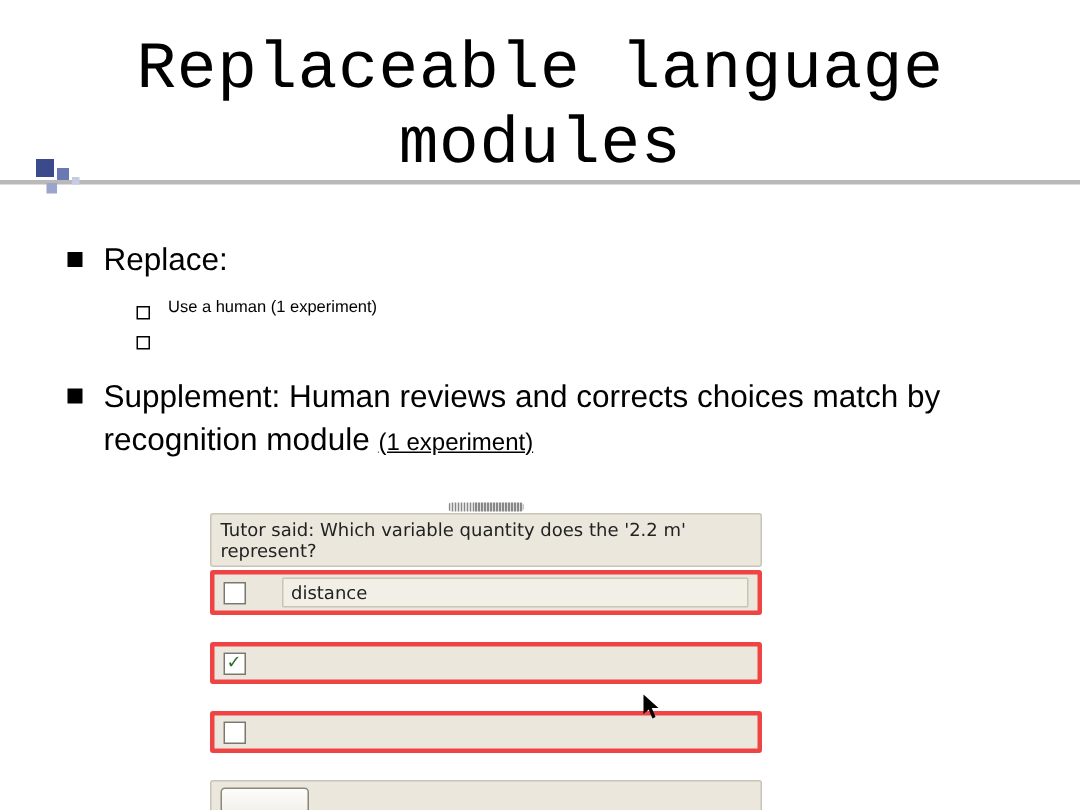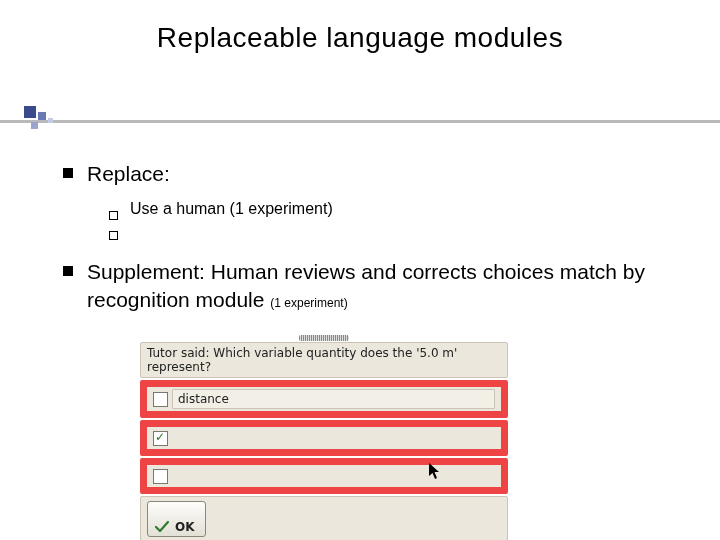--- a/index.html
+++ b/index.html
@@ -12,22 +12,22 @@
     color: #000;
     overflow: hidden;
   }
   .slide {
     position: relative;
     width: 720px;
     height: 540px;
     box-sizing: border-box;
   }
   .title {
-    font-family: Liberation Sans, sans-serif;
-    font-size: 28px;
+    font-family: Liberation Mono, monospace;
+    font-size: 44px;
     font-weight: 400;
     text-align: center;
     padding-top: 22px;
     letter-spacing: 0.5px;
   }
   .accent-row {
     position: absolute;
     top: 110px;
     left: 0;
     width: 720px;
@@ -46,21 +46,21 @@
     position: absolute;
     left: 0;
     top: 10px;
     width: 720px;
     height: 3px;
     background: #b9b9b9;
   }
   .content {
     position: absolute;
     top: 160px;
-    left: 63px;
+    left: 45px;
     width: 640px;
     font-size: 21px;
     line-height: 1.35;
   }
   .lvl1 {
     display: flex;
     align-items: flex-start;
     gap: 14px;
     margin-bottom: 10px;
   }
@@ -69,36 +69,37 @@
     height: 10px;
     background: #000;
     flex: 0 0 10px;
     margin-top: 8px;
   }
   .lvl2 {
     display: flex;
     align-items: flex-end;
     gap: 12px;
     margin-left: 46px;
-    font-size: 16px;
+    font-size: 11px;
     margin-bottom: 6px;
   }
   .lvl2 .hollow-bullet {
     width: 9px;
     height: 9px;
     border: 1.5px solid #000;
     box-sizing: border-box;
     flex: 0 0 9px;
     margin-top: 5px;
   }
   .supplement-block {
     margin-top: 18px;
   }
   .sub-exp {
-    font-size: 12px;
+    font-size: 16px;
+    text-decoration: underline;
   }
 
   
   .panel {
     position: absolute;
     left: 140px;
     top: 335px;
     width: 368px;
     font-family: "DejaVu Sans", "Liberation Sans", Arial, sans-serif;
     font-size: 12px;
@@ -117,27 +118,27 @@
     border-radius: 2px;
     padding: 3px 6px;
     margin-bottom: 2px;
     display: flex;
     align-items: center;
     gap: 6px;
     min-height: 16px;
   }
   .panel .opt-row {
     background: #ebe7dc;
-    border: 7px solid #ef4444;
+    border: 3px solid #ef4444;
     border-radius: 2px;
     padding: 2px 6px;
-    margin-bottom: 2px;
-    display: flex;
-    align-items: center;
-    gap: 4px;
+    margin-bottom: 18px;
+    display: flex;
+    align-items: center;
+    gap: 24px;
     min-height: 18px;
   }
   .panel .cb {
     width: 13px;
     height: 13px;
     border: 1px solid #7a776d;
     background: #fff;
     flex: 0 0 13px;
     position: relative;
   }
@@ -243,21 +244,21 @@
         <span>Supplement: Human reviews and corrects choices match by recognition module </span><span class="sub-exp">(1 experiment)</span>
       </div>
     </div>
 
   </div>
 
   <div class="panel">
     <div class="grip"></div>
 
     <div class="row">
-      <span>Tutor said: Which variable quantity does the '5.0 m' represent?</span>
+      <span>Tutor said: Which variable quantity does the '2.2 m' represent?</span>
     </div>
 
     <div class="opt-row">
       <div class="cb"></div>
       <div class="opt-label-box">distance</div>
     </div>
     <div class="opt-row">
       <div class="cb checked">
           <span class="mark">✓</span>
         </div>

